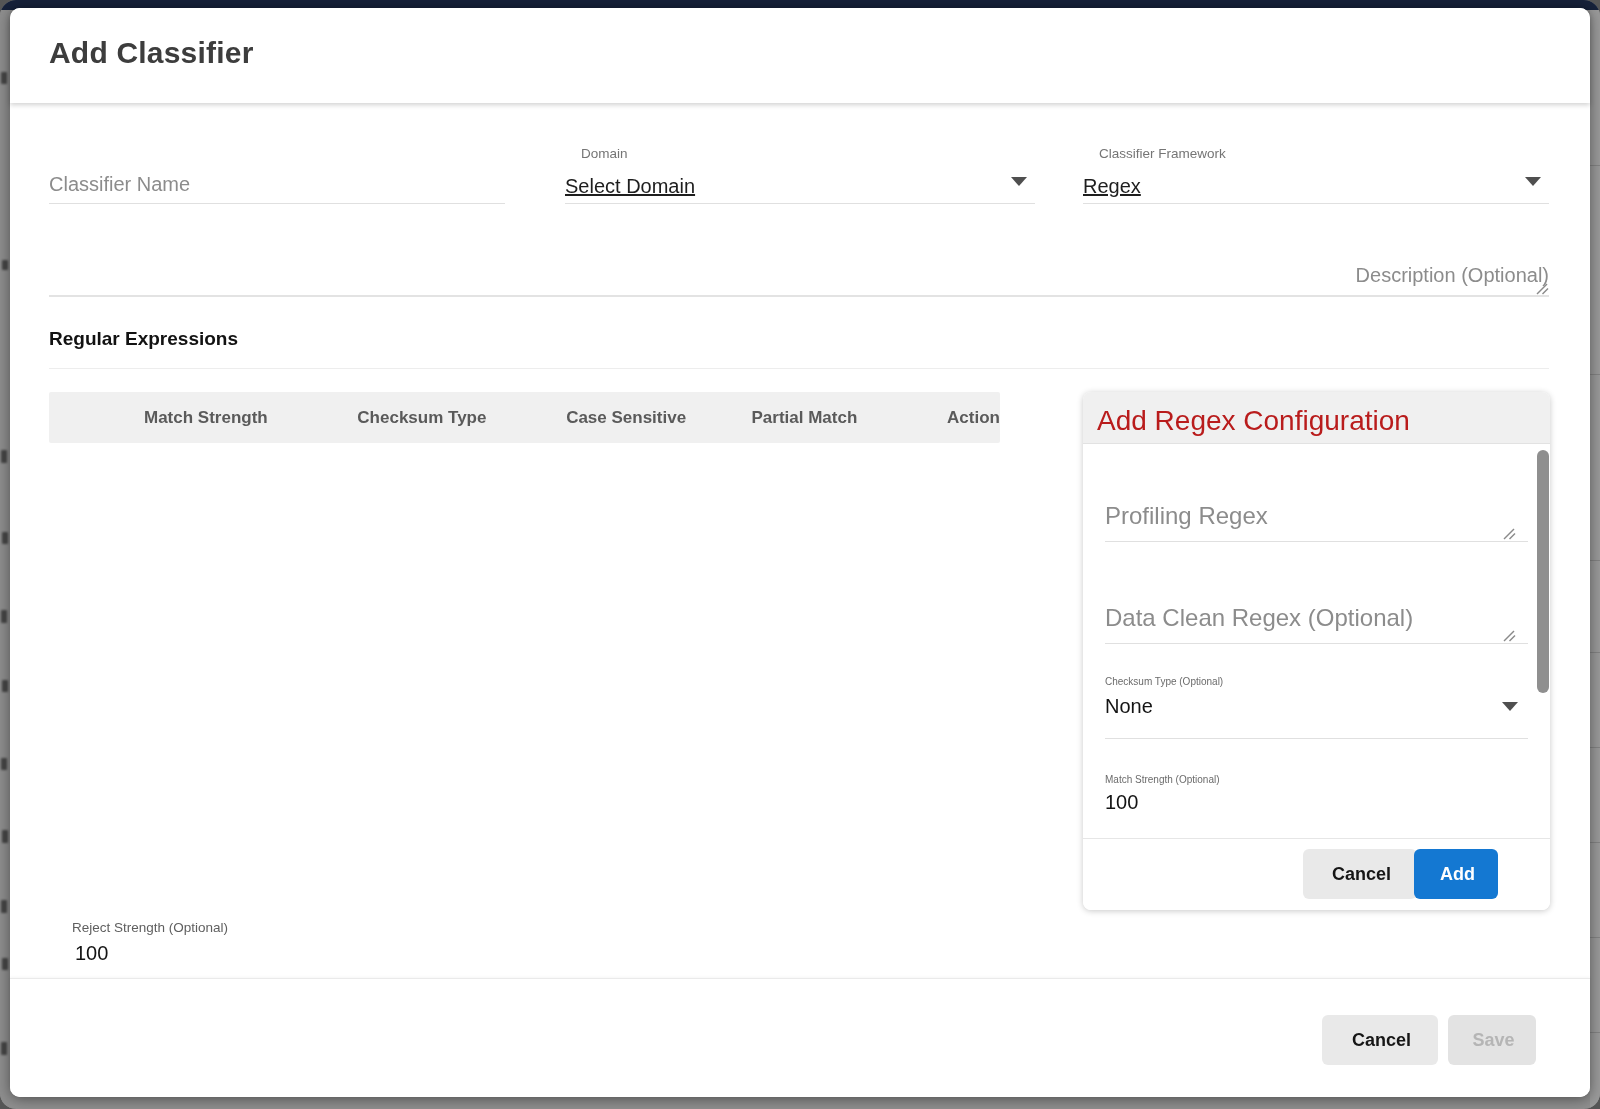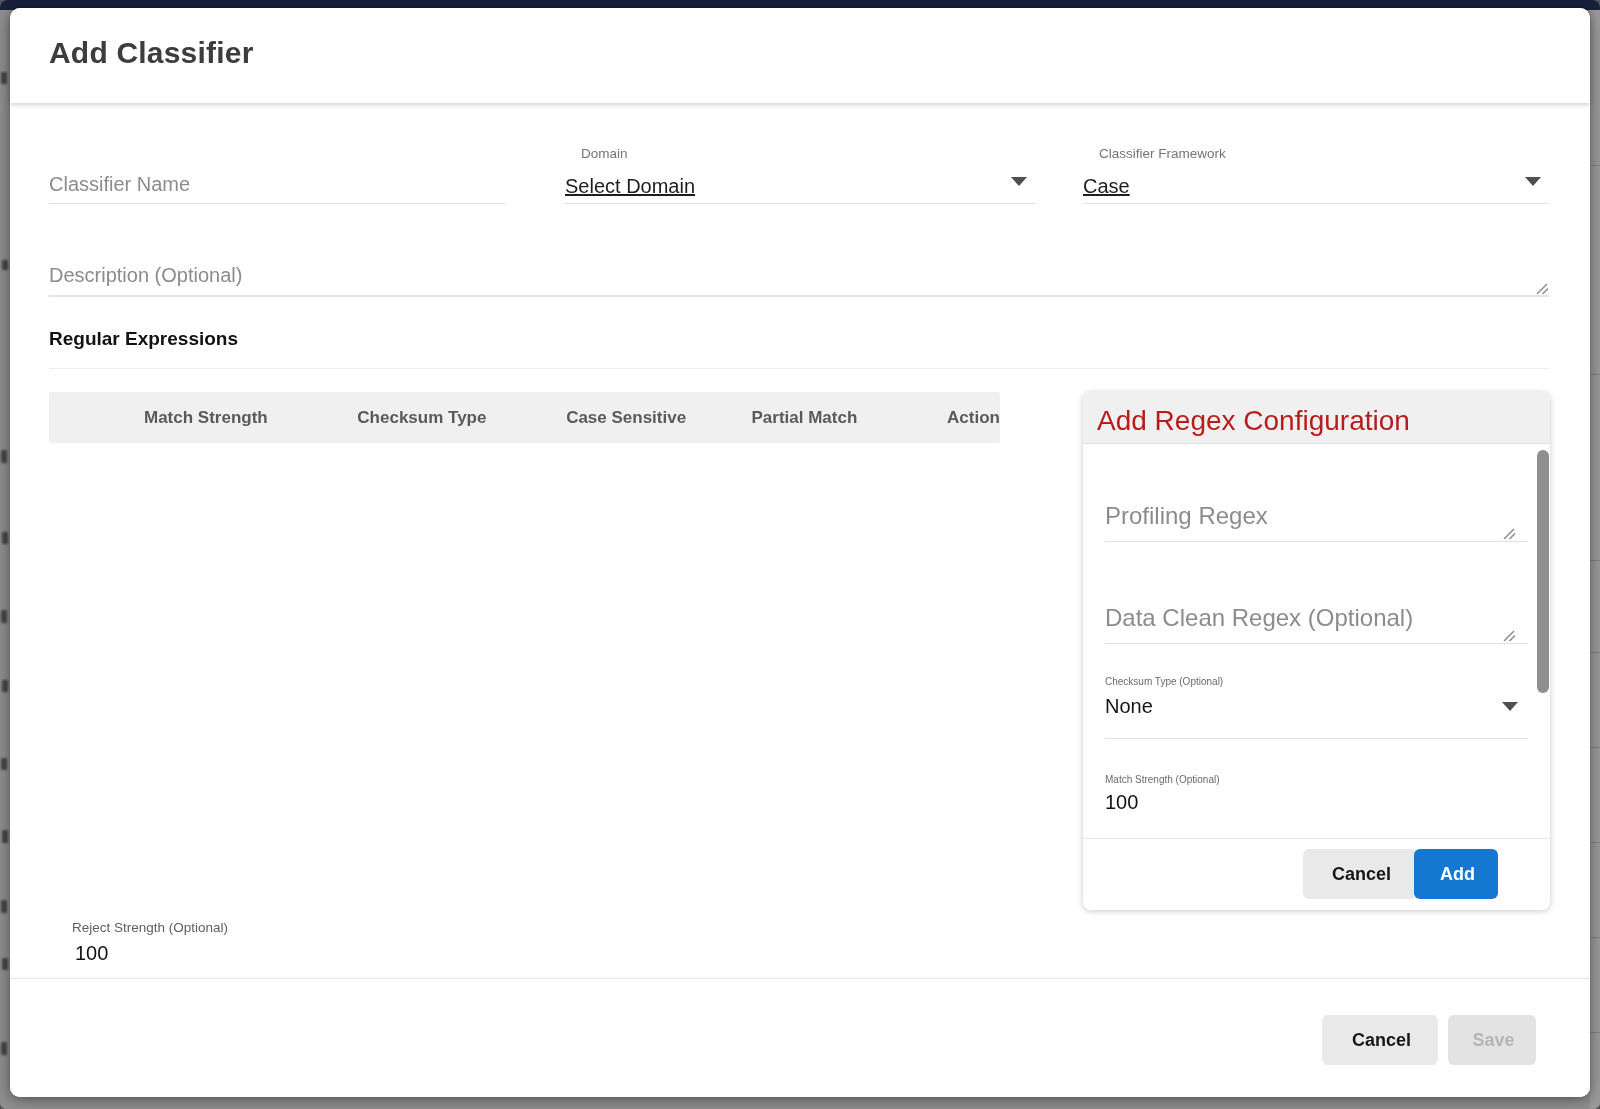--- a/index.html
+++ b/index.html
@@ -1,17 +1,17 @@
 <!DOCTYPE html>
 <html><head>
 <meta charset="utf-8">
 <style>
   html,body{margin:0;padding:0;background:#555;}
   *{box-sizing:border-box;font-family:"Liberation Sans","DejaVu Sans",sans-serif;}
-  .stage{position:relative;width:1600px;height:1109px;background:#8f8f8f;overflow:hidden;border-radius:7px;}
+  .stage{position:relative;width:1600px;height:1109px;background:#8f8f8f;overflow:hidden;border-radius:16px;}
   .backdrop-top{position:absolute;left:0;top:0;width:100%;height:10px;background:#16213a;}
   .backdrop-left{position:absolute;left:0;top:10px;width:10px;bottom:0;background:#8e8e8e;}
   .backdrop-right{position:absolute;right:0;top:10px;width:10px;bottom:0;background:#9a9a9a;}
   .frag{position:absolute;width:6px;background:#2e2e2e;opacity:.75;filter:blur(1px);border-radius:1px;}
   .rline{position:absolute;right:0;width:10px;height:1px;background:#7d7d7d;opacity:.8;}
 
   .modal{position:absolute;left:10px;top:8px;width:1580px;height:1089px;background:#fff;
          border-radius:10px;box-shadow:0 2px 14px rgba(0,0,0,.45);}
   .dialog-header{position:absolute;left:0;top:0;right:0;height:95px;background:#fff;
          border-radius:10px 10px 0 0;box-shadow:0 2px 5px rgba(0,0,0,.18);z-index:5;}
@@ -107,27 +107,27 @@
 
     <div class="field" style="left:555px;top:138px;width:470px;height:58px;">
       <div class="flabel">Domain</div>
       <div class="fvalue">Select Domain</div>
       <div class="caret" style="right:8px;top:31px;"></div>
       <div class="funderline"></div>
     </div>
 
     <div class="field" style="left:1073px;top:138px;width:466px;height:58px;">
       <div class="flabel">Classifier Framework</div>
-      <div class="fvalue">Case</div>
+      <div class="fvalue">Regex</div>
       <div class="caret" style="right:8px;top:31px;"></div>
       <div class="funderline"></div>
     </div>
 
     <div class="field" style="left:39px;top:252px;width:1500px;height:36px;">
-      <input class="line-input" style="top: 0px; height: 30px;" type="text" placeholder="Description (Optional)">
+      <input class="line-input" style="top: 0px; height: 30px; text-align: right;" type="text" placeholder="Description (Optional)">
       <div class="underline-desc" style="left:0;right:0;top:35px;"></div>
       <div class="handle" style="right:0;top:21px;">
         <svg width="13" height="12" viewBox="0 0 13 12">
             <line x1="1" y1="11" x2="11" y2="1" stroke="#8a8a8a" stroke-width="1.4"></line>
             <line x1="6.5" y1="11" x2="12" y2="5.5" stroke="#8a8a8a" stroke-width="1.4"></line>
           </svg>
       </div>
     </div>
 
     <div class="section-heading">Regular Expressions</div>

